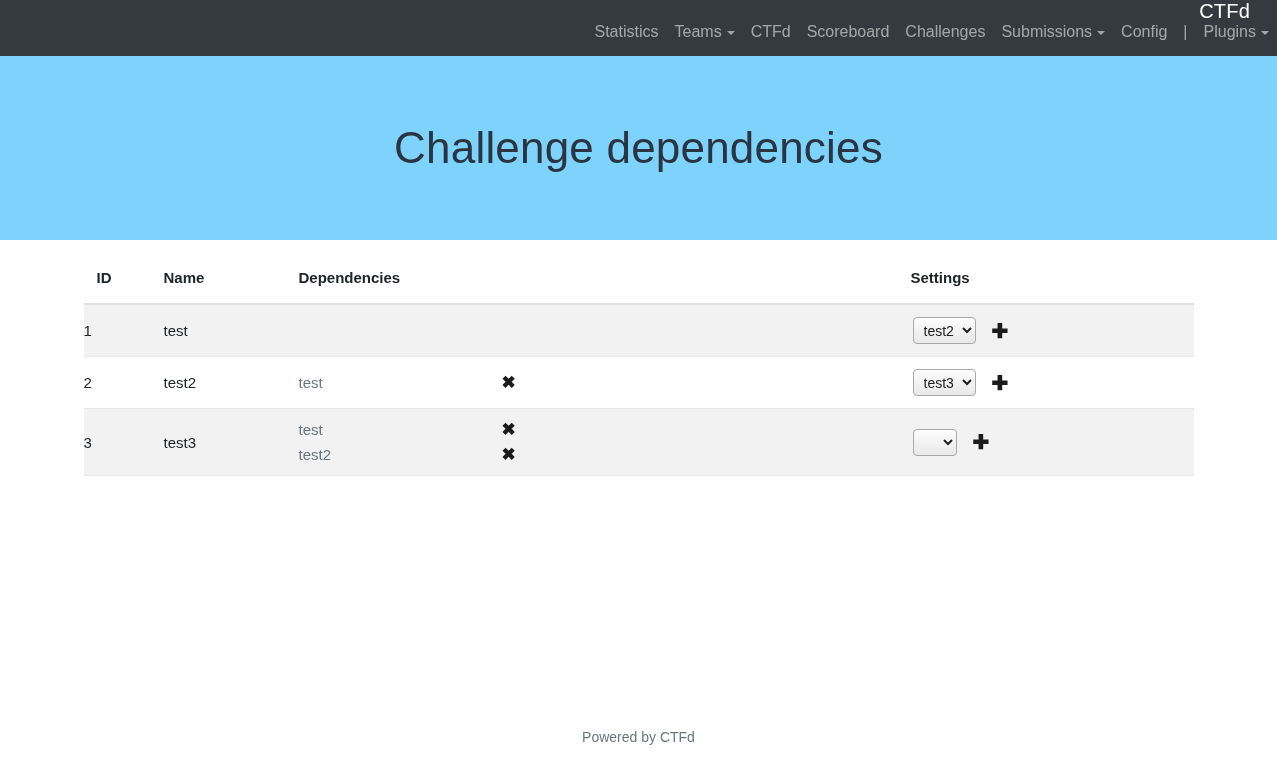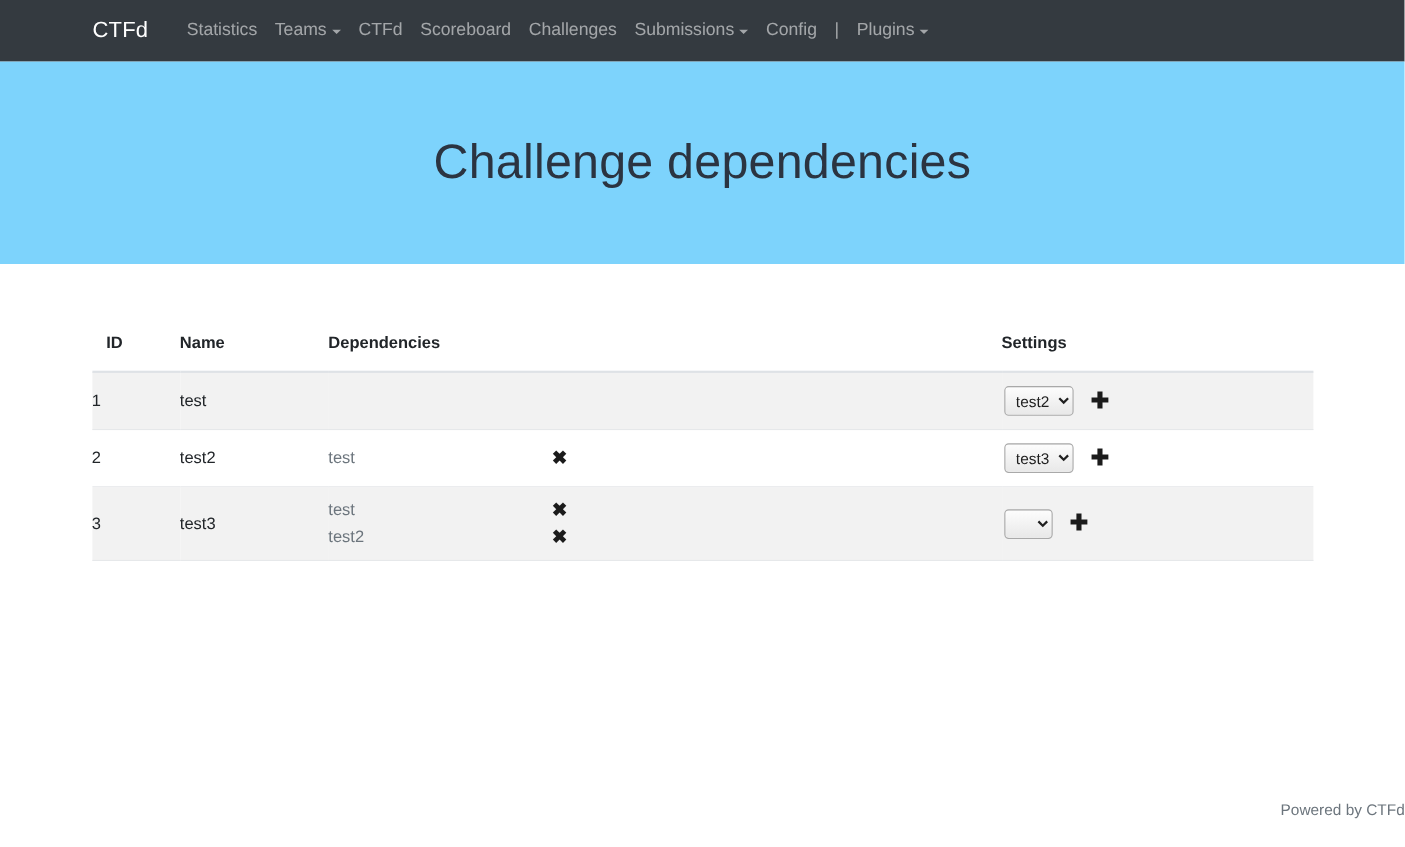--- a/index.html
+++ b/index.html
@@ -12,22 +12,23 @@
     font-family: "Liberation Sans", sans-serif;
     color: #212529;
     overflow: hidden;
   }
 
   
   .navbar {
     height: 56px;
     background: #343a40;
     display: flex;
-    align-items: center;
+    align-items: flex-end;
     padding: 0 0 0 84px;
+    flex-direction: column;
   }
   .brand {
     color: #ffffff;
     font-size: 20px;
     letter-spacing: .2px;
     margin-right: 27px;
     text-decoration: none;
     white-space: nowrap;
   }
   .nav-links {
@@ -71,21 +72,21 @@
   .page-title {
     font-size: 44px;
     font-weight: 300;
     color: #2b3441;
     margin: 0;
     letter-spacing: .2px;
   }
 
   
   .content {
-    padding: 63px 0 0 0;
+    padding: 29px 0 0 0;
   }
   .container {
     width: 1110px;
     margin: 0 auto;
   }
 
   table.deps {
     width: 100%;
     border-collapse: collapse;
     table-layout: fixed;
@@ -164,21 +165,21 @@
     cursor: pointer;
     user-select: none;
   }
 
   
   .footer {
     position: absolute;
     top: 728px;
     left: 0;
     width: 1277px;
-    text-align: right;
+    text-align: center;
   }
   .footer-text {
     color: #6c757d;
     font-size: 14px;
     text-decoration: none;
   }
 </style>
 </head>
 <body>
 

